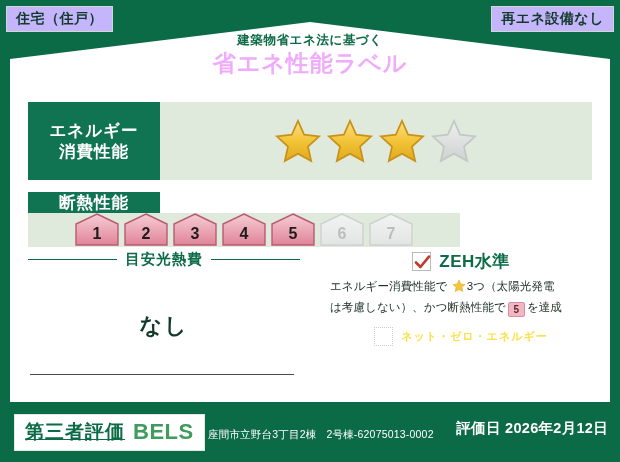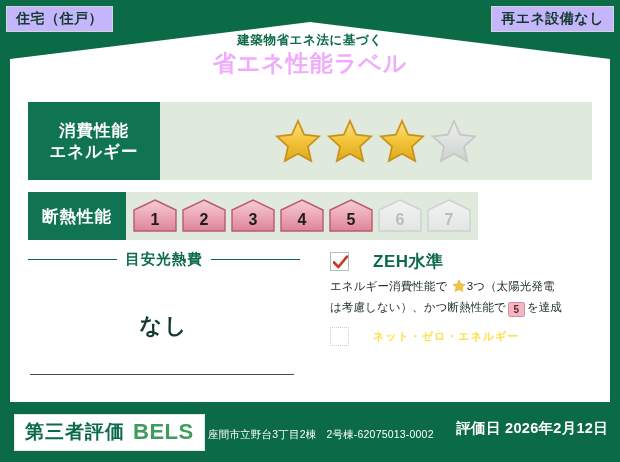--- a/index.html
+++ b/index.html
@@ -56,21 +56,21 @@
     background:#dfe9dc;box-sizing:border-box;
     display:flex;align-items:center;
   }
 
   
   #row-energy{left:28px;top:102px;width:564px;height:78px;}
   #row-energy .row-head{width:132px;font-size:16.5px;}
   #row-energy .row-body{width:432px;justify-content:center;gap:4px;}
 
   
-  #row-insul{left:28px;top:192px;width:450px;height:48px;}
+  #row-insul{left:28px;top:192px;width:564px;height:48px;flex-direction:column;}
   #row-insul .row-head{width:132px;font-size:16.5px;}
   #row-insul .row-body{width:432px;justify-content:center;gap:3px;padding:0 6px;}
 
   
   .star{width:48px;height:46px;display:block;}
 
   
   .chip{
     position:relative;width:46px;height:34px;display:flex;
     align-items:flex-end;justify-content:center;
@@ -95,21 +95,21 @@
   .cost-head .rule{flex:1;height:1px;background:#0c6b47;}
   .cost-value{
     margin-top:42px;text-align:center;
     font-size:22px;font-weight:bold;color:#123a2a;letter-spacing:2px;
   }
   .cost-divider{
     position:absolute;left:2px;right:6px;top:124px;height:1px;background:#4a4a4a;
   }
 
   
-  .zeh-line{display:flex;align-items:center;gap:24px;}
+  .zeh-line{display:flex;align-items:center;gap:8px;justify-content:center;}
   .cbox{
     width:19px;height:19px;background:#fff;border:1px solid #b5bdb9;
     box-sizing:border-box;display:block;flex:0 0 auto;
   }
   .cbox.faint{border:1px dotted #c8cfcb;}
   .zeh-title{font-size:17px;font-weight:bold;color:#0c6b47;letter-spacing:.5px;}
   .zeh-desc{
     margin-top:5px;font-size:11.5px;line-height:1.55;color:#1c2b24;
     letter-spacing:.1px;
   }
@@ -126,21 +126,21 @@
   
   .footer{
     position:absolute;left:0;top:408px;width:620px;height:54px;
     color:#ffffff;
   }
   .bels-plate{
     position:absolute;left:14px;top:6px;
     background:#ffffff;padding:4px 10px 5px;display:flex;align-items:center;gap:8px;
     border:1px solid #e3e8e5;
   }
-  .bels-jp{font-size:19px;font-weight:bold;color:#0c6b47;letter-spacing:1px;}
+  .bels-jp{font-size:19px;font-weight:bold;color:#0c6b47;letter-spacing:1px;text-decoration:underline;}
   .bels-en{font-size:22px;font-weight:bold;color:#3f9c5e;letter-spacing:.5px;}
   .footer-addr{
     position:absolute;left:208px;top:20px;
     font-size:10.5px;color:#ffffff;white-space:nowrap;letter-spacing:.2px;
   }
   .footer-addr .sep{display:inline-block;width:10px;}
   .footer-right{position:absolute;right:12px;top:11px;text-align:left;}
   .footer-date{font-size:14.5px;font-weight:bold;color:#ffffff;letter-spacing:.3px;white-space:nowrap;}
   .footer-hash{font-size:9px;color:#cfe3d8;letter-spacing:.2px;margin-top:2px;white-space:nowrap;}
 </style>
@@ -155,22 +155,22 @@
   <div class="roof"></div>
   <div class="house-body"></div>
 
   <div class="title-wrap">
     <div class="title-sub">建築物省エネ法に基づく</div>
     <div class="title-main">省エネ性能ラベル</div>
   </div>
 
   <div class="row" id="row-energy">
     <div class="row-head">
+      <span>エネルギー</span>
       <span>消費性能</span>
-      <span>エネルギー</span>
     </div>
     <div class="row-body" id="star-container">
         <span>
           <svg class="star" viewBox="0 0 24 24">
             <defs>
               <linearGradient id="g0" x1="0" y1="0" x2="0" y2="1">
                 <stop offset="0%" stop-color="#fbe08a"></stop>
                 <stop offset="48%" stop-color="#f3c53a"></stop>
                 <stop offset="100%" stop-color="#e0a81c"></stop>
               </linearGradient>

